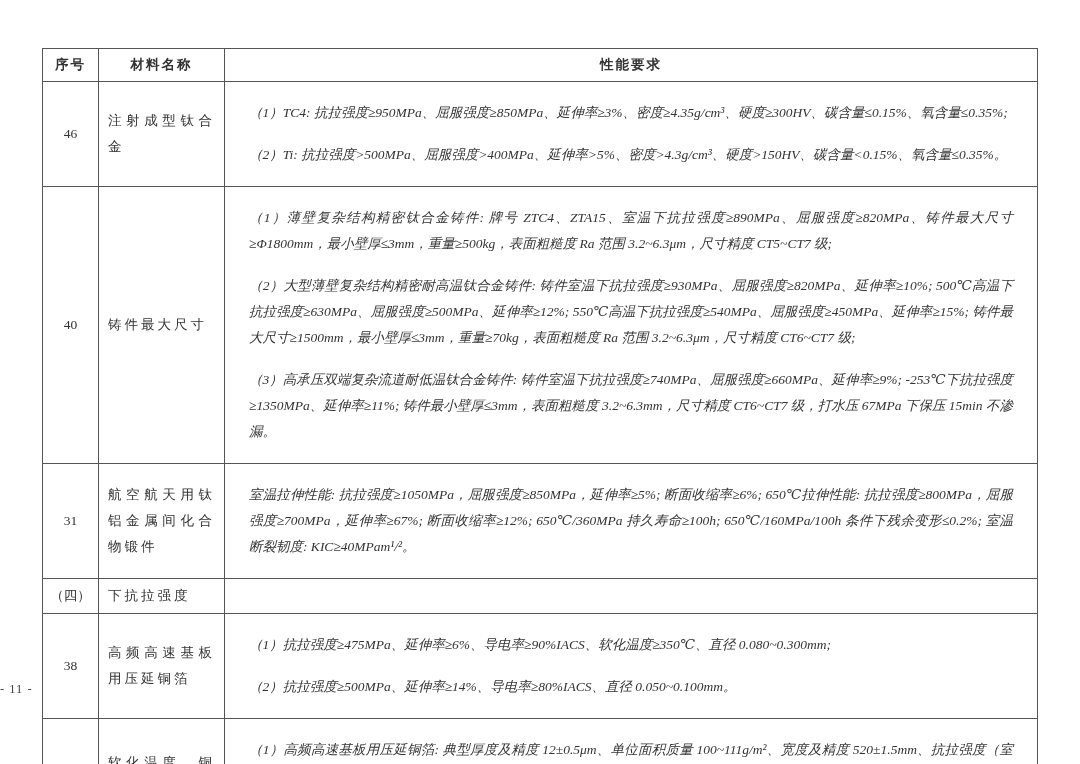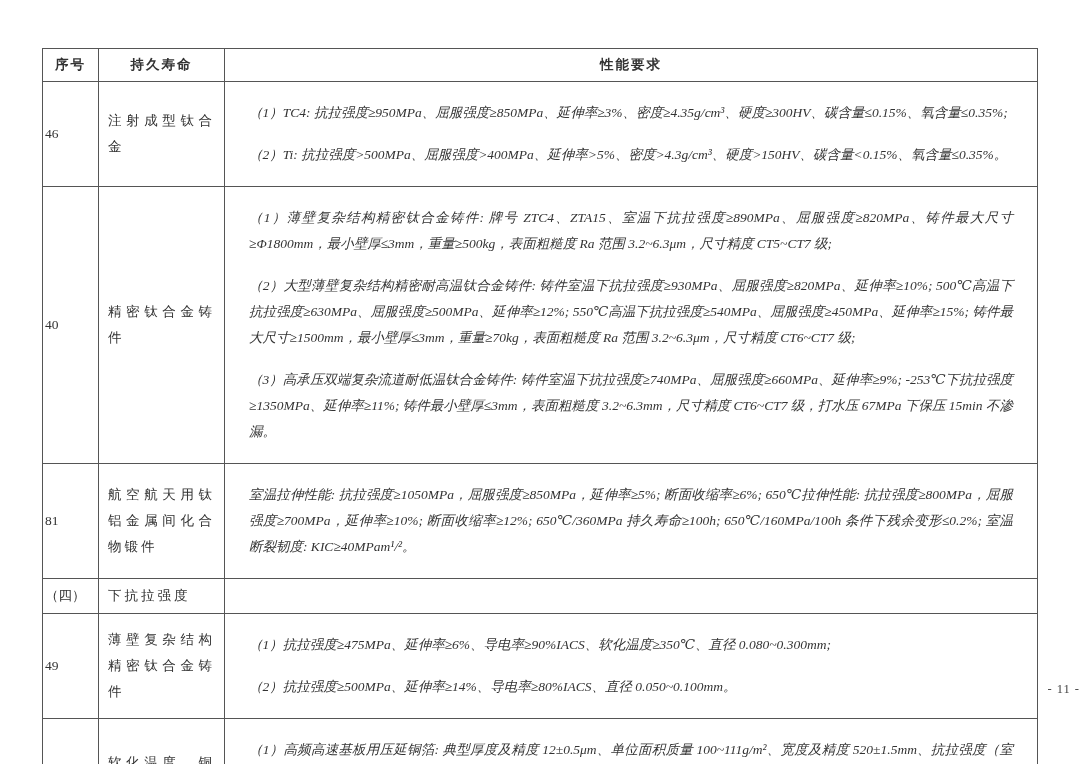--- a/index.html
+++ b/index.html
@@ -34,21 +34,21 @@
     font-size: 13.5px;
   }
   table.materials th {
     height: 28px;
     font-weight: bold;
     text-align: center;
     letter-spacing: 2px;
     padding: 2px;
   }
   td.c-no {
-    text-align: left;
+    text-align: center;
     padding: 2px;
   }
   td.c-name {
     text-align: justify;
     text-justify: inter-character;
     padding: 4px 9px;
     letter-spacing: 3px;
     line-height: 26px;
     margin-left: 7px;
   }
@@ -61,81 +61,81 @@
     line-height: 26px;
     text-align: justify;
     text-justify: inter-ideograph;
     font-style: italic;
   }
   .footer {
     position: absolute;
     left: 0;
     top: 682px;
     width: 1080px;
-    text-align: right;
+    text-align: left;
     font-size: 12.5px;
     color: #444444;
     letter-spacing: 1px;
   }
 </style>
 </head>
 <body>
 
 <div class="page">
 
   <table class="materials">
     <colgroup>
       <col class="c1">
       <col class="c2">
       <col class="c3">
     </colgroup>
     <thead>
       <tr>
         <th>序号</th>
-        <th>持久寿命</th>
+        <th>材料名称</th>
         <th>性能要求</th>
       </tr>
     </thead>
     <tbody>
     <tr>
       <td class="c-no">46</td>
       <td class="c-name">注射成型钛合金</td>
       <td class="c-perf">
             <p>（1）TC4: 抗拉强度≥950MPa、屈服强度≥850MPa、延伸率≥3%、密度≥4.35g/cm³、硬度≥300HV、碳含量≤0.15%、氧含量≤0.35%;</p>
             <p>（2）Ti: 抗拉强度&gt;500MPa、屈服强度&gt;400MPa、延伸率&gt;5%、密度&gt;4.3g/cm³、硬度&gt;150HV、碳含量&lt;0.15%、氧含量≤0.35%。</p>
           </td>
     </tr>
 
     <tr>
       <td class="c-no">40</td>
-      <td class="c-name">精密钛合金铸件</td>
+      <td class="c-name">铸件最大尺寸</td>
       <td class="c-perf">
             <p>（1）薄壁复杂结构精密钛合金铸件: 牌号 ZTC4、ZTA15、室温下抗拉强度≥890MPa、屈服强度≥820MPa、铸件最大尺寸≥Φ1800mm，最小壁厚≤3mm，重量≥500kg，表面粗糙度 Ra 范围 3.2~6.3μm，尺寸精度 CT5~CT7 级;</p>
             <p>（2）大型薄壁复杂结构精密耐高温钛合金铸件: 铸件室温下抗拉强度≥930MPa、屈服强度≥820MPa、延伸率≥10%; 500℃高温下抗拉强度≥630MPa、屈服强度≥500MPa、延伸率≥12%; 550℃高温下抗拉强度≥540MPa、屈服强度≥450MPa、延伸率≥15%; 铸件最大尺寸≥1500mm，最小壁厚≤3mm，重量≥70kg，表面粗糙度 Ra 范围 3.2~6.3μm，尺寸精度 CT6~CT7 级;</p>
             <p>（3）高承压双端复杂流道耐低温钛合金铸件: 铸件室温下抗拉强度≥740MPa、屈服强度≥660MPa、延伸率≥9%; -253℃下抗拉强度≥1350MPa、延伸率≥11%; 铸件最小壁厚≤3mm，表面粗糙度 3.2~6.3mm，尺寸精度 CT6~CT7 级，打水压 67MPa 下保压 15min 不渗漏。</p>
           </td>
     </tr>
 
     <tr>
-      <td class="c-no">81</td>
+      <td class="c-no">31</td>
       <td class="c-name">航空航天用钛铝金属间化合物锻件</td>
       <td class="c-perf">
-            <p>室温拉伸性能: 抗拉强度≥1050MPa，屈服强度≥850MPa，延伸率≥5%; 断面收缩率≥6%; 650℃拉伸性能: 抗拉强度≥800MPa，屈服强度≥700MPa，延伸率≥10%; 断面收缩率≥12%; 650℃/360MPa 持久寿命≥100h; 650℃/160MPa/100h 条件下残余变形≤0.2%; 室温断裂韧度: KIC≥40MPam¹/²。</p>
+            <p>室温拉伸性能: 抗拉强度≥1050MPa，屈服强度≥850MPa，延伸率≥5%; 断面收缩率≥6%; 650℃拉伸性能: 抗拉强度≥800MPa，屈服强度≥700MPa，延伸率≥67%; 断面收缩率≥12%; 650℃/360MPa 持久寿命≥100h; 650℃/160MPa/100h 条件下残余变形≤0.2%; 室温断裂韧度: KIC≥40MPam¹/²。</p>
           </td>
     </tr>
 
     <tr>
       <td class="c-no">（四）</td>
       <td class="c-name">下抗拉强度</td>
       <td class="c-perf"></td>
     </tr>
 
     <tr>
-      <td class="c-no">49</td>
-      <td class="c-name">薄壁复杂结构精密钛合金铸件</td>
+      <td class="c-no">38</td>
+      <td class="c-name">高频高速基板用压延铜箔</td>
       <td class="c-perf">
             <p>（1）抗拉强度≥475MPa、延伸率≥6%、导电率≥90%IACS、软化温度≥350℃、直径 0.080~0.300mm;</p>
             <p>（2）抗拉强度≥500MPa、延伸率≥14%、导电率≥80%IACS、直径 0.050~0.100mm。</p>
           </td>
     </tr>
 
     <tr>
       <td class="c-no">50</td>
       <td class="c-name">软化温度、铜箔</td>
       <td class="c-perf">

